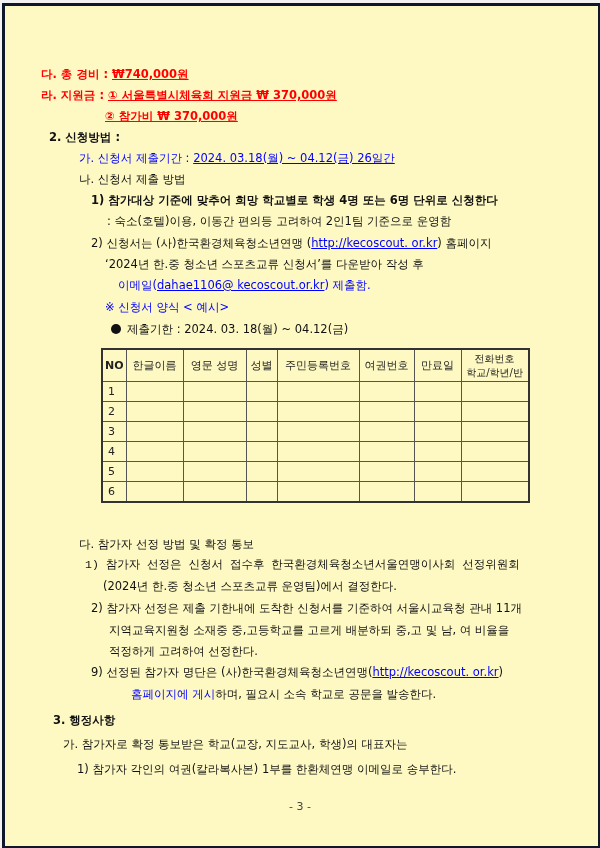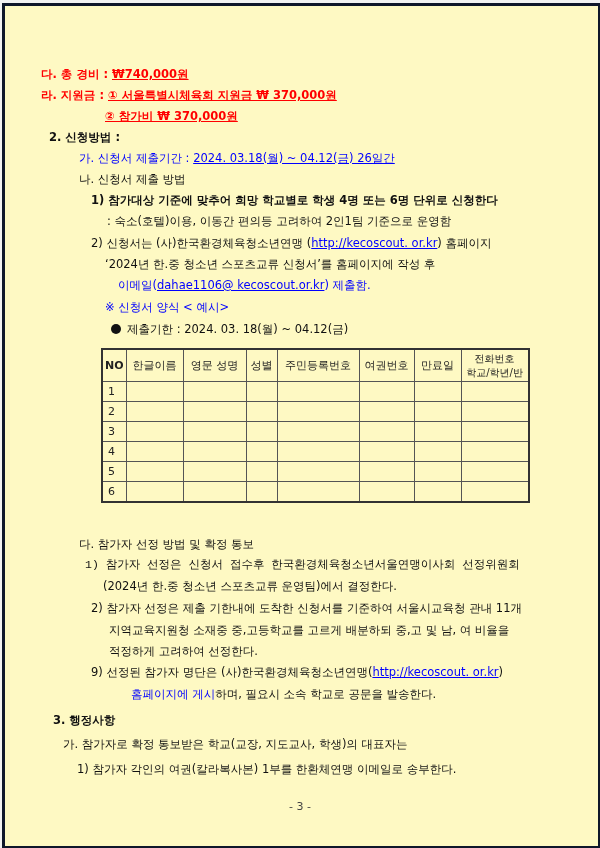--- a/index.html
+++ b/index.html
@@ -41,21 +41,21 @@
   <div class="line b" style="left:44px; top:123px;">2. 신청방법 :</div>
   <div class="line blue" style="left:74px; top:144px;">
     <span>가. 신청서 제출기간 : </span><span class="u">2024. 03.18(월) ~ 04.12(금) 26일간</span>
   </div>
   <div class="line" style="left:74px; top:165px;">나. 신청서 제출 방법</div>
   <div class="line" style="left:86px; top:186px;font-weight:bold;">1) 참가대상 기준에 맞추어 희망 학교별로 학생 4명 또는 6명 단위로 신청한다</div>
   <div class="line" style="left:102px; top:207px;">: 숙소(호텔)이용, 이동간 편의등 고려하여 2인1팀 기준으로 운영함</div>
   <div class="line" style="left:86px; top:229px;">
     <span>2) 신청서는 (사)한국환경체육청소년연맹 (</span><span class="link">http://kecoscout. or.kr</span><span>) 홈페이지</span>
   </div>
-  <div class="line" style="left:100px; top:250px;">‘2024년 한.중 청소년 스포츠교류 신청서’를 홈페이지에 작성 후</div>
+  <div class="line" style="left:100px; top:250px;">‘2024년 한.중 청소년 스포츠교류 신청서’를 다운받아 작성 후</div>
   <div class="line blue" style="left:113px; top:271px;">
     <span>이메일(</span><span class="link">dahae1106@ kecoscout.or.kr</span><span>) 제출함.</span>
   </div>
   <div class="line blue" style="left:100px; top:293px;">※ 신청서 양식 &lt; 예시&gt;</div>
   <div class="line" style="left:106px; top:315px;">
     <span class="dot"></span><span>제출기한 : 2024. 03. 18(월) ~ 04.12(금)</span>
   </div>
 
   <table class="form">
     <thead>

